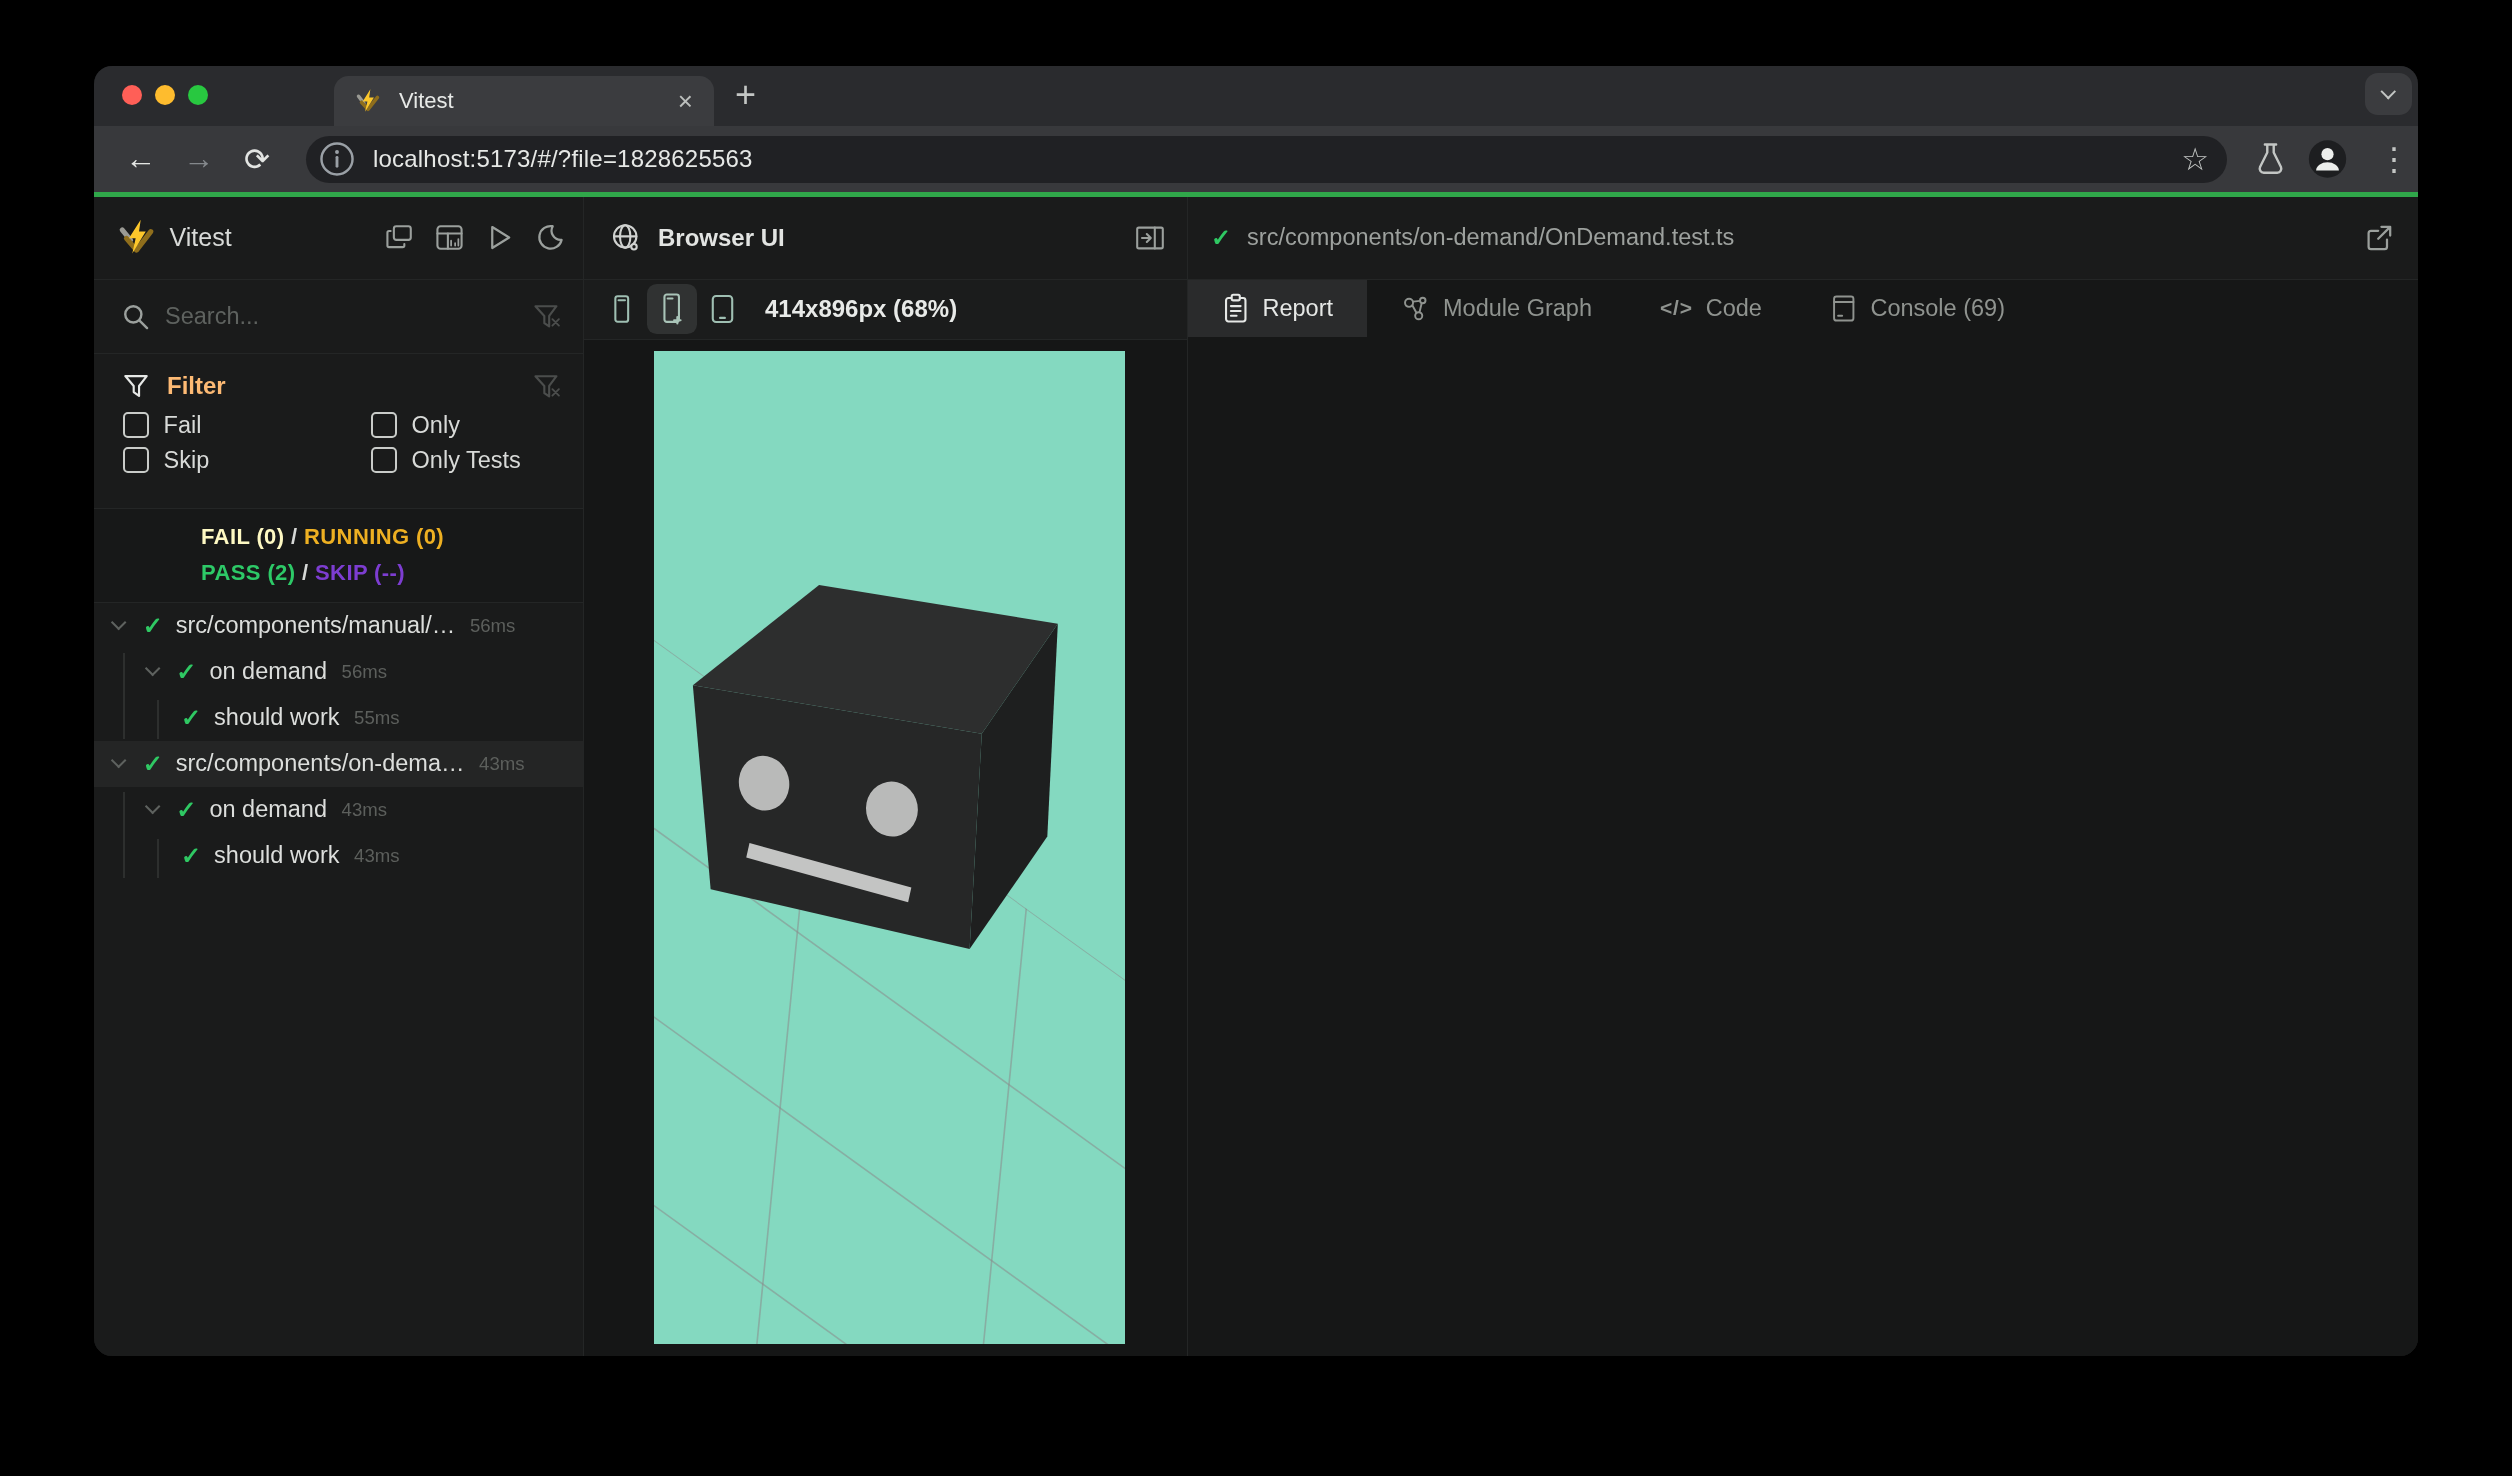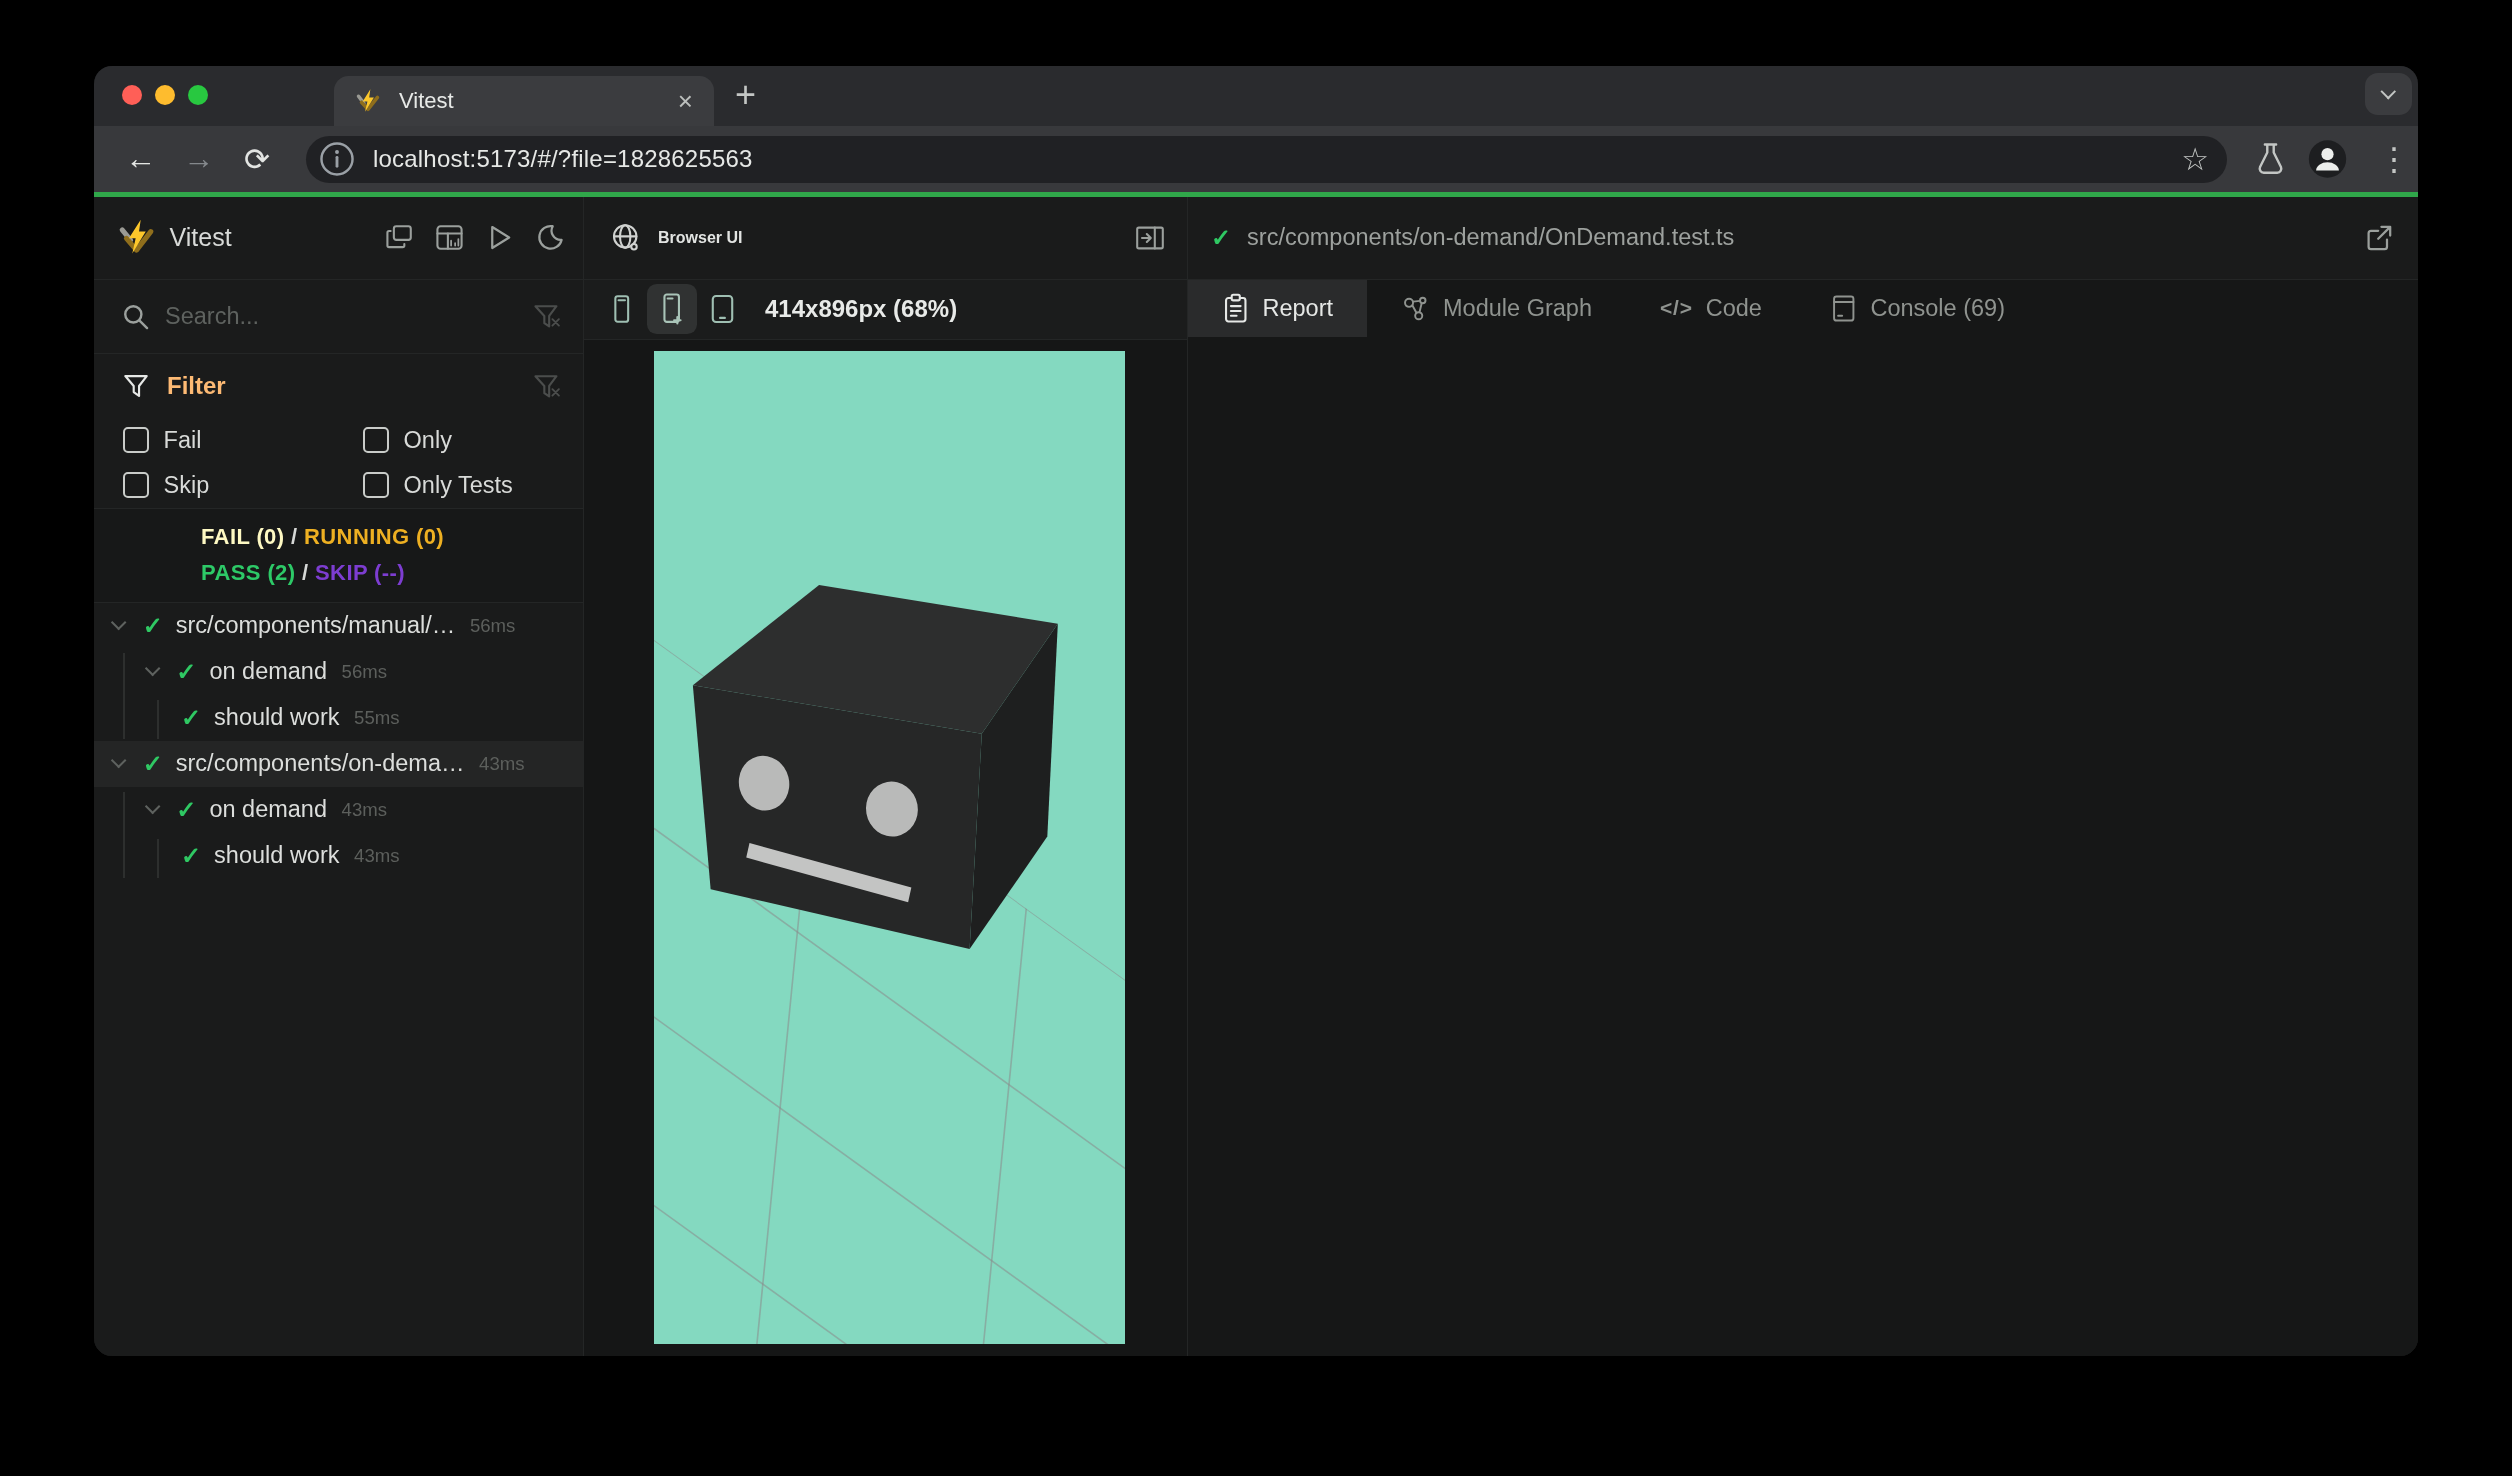--- a/index.html
+++ b/index.html
@@ -57,21 +57,21 @@
   .s-search { position:relative; height:74px; display:flex; align-items:center; border-bottom:1.6px solid #242626;}
   .s-search svg { margin-left:27.5px; }
   .s-search input { margin-left:16px; width:308px; background:transparent; border:none; outline:none;
     font-size:23.5px; color:#d8dad8; font-family:inherit; }
   .s-search input::placeholder { color:#5e625f; }
   .fxr { position:absolute; right:23px; opacity:.38; }
   .filter { position:relative; height:155px; border-bottom:1.6px solid #242626; padding-top:13px; }
   .f-title { display:flex; align-items:center; height:39px; }
   .f-title svg { margin-left:29px; }
   .f-title .txt { margin-left:18px; font-size:24px; font-weight:700; color:#fdba74; }
-  .f-grid { margin:21px 0 0 29px; display:grid; grid-template-columns:240px auto; row-gap:18px; }
+  .f-grid { margin:6px 0 0 29px; display:grid; grid-template-columns:240px auto; row-gap:18px;gap:8px; }
   .cb { display:flex; align-items:center; }
   .cb .box { width:26px; height:26px; border:2.4px solid #c9ccc9; border-radius:4.9px; }
   .cb .lbl { margin-left:14.6px; font-size:23.5px; color:#d8dad8; }
   .summary { background:#171818; border-bottom:1.6px solid #242626; padding:9.7px 0 11.3px 107px;
     font-size:22px; font-weight:700; line-height:36px; letter-spacing:0.4px;}
   .c-fail { color:#fef9c3; } .c-running { color:#eeb022; } .c-pass { color:#2dc967; }
   .c-skip { color:#7d3dd1; } .c-sep { color:#d6d8d6; }
   .tree { position:relative; }
   .trow { position:relative; height:46px; display:flex; align-items:center; font-size:23.5px; }
   .trow.sel { background:#242525; }
@@ -82,21 +82,21 @@
   .trow .time { margin-left:14.6px; font-size:18.6px; color:#5c5f5c; }
   .lvl0 { padding-left:19.4px; } .lvl0 .tick { margin-left:18px; }
   .lvl1 { padding-left:53px; } .lvl1 .tick { margin-left:18px; }
   .lvl2 { padding-left:87px; }
   .guide { position:absolute; width:1.6px; background:#2d2f2e; }
   
   .mid { width:604px; border-right:1.6px solid #242626; display:flex; flex-direction:column; background:#151616;}
   .m-header { position:relative; height:83px; background:#1a1b1b; display:flex; align-items:center;
     border-bottom:1.6px solid #242626; }
   .m-header svg.globe { margin-left:26px; }
-  .m-header .ttl { margin-left:16px; font-size:16px; font-weight:700; color:#e2e4e2; }
+  .m-header .ttl { margin-left:16px; font-size:24px; font-weight:700; color:#e2e4e2; }
   .m-header .dock { position:absolute; right:21px; }
   .m-toolbar { height:60px; background:#1b1c1c; border-bottom:1.6px solid #242626;
     display:flex; align-items:center; padding-left:13px; }
   .dev { width:50px; height:50px; border-radius:9.7px; display:flex; align-items:center; justify-content:center; }
   .dev.sel { background:#303232; }
   .m-toolbar .dims { margin-left:18px; font-size:24px; font-weight:700; color:#e8eae8; }
   .stage { position:relative; flex:1; }
   .viewport { position:absolute; left:70px; top:11.3px; width:471px; height:993px; background:#84d9c0; }
   
   .right { flex:1; background:#161717; display:flex; flex-direction:column; }

